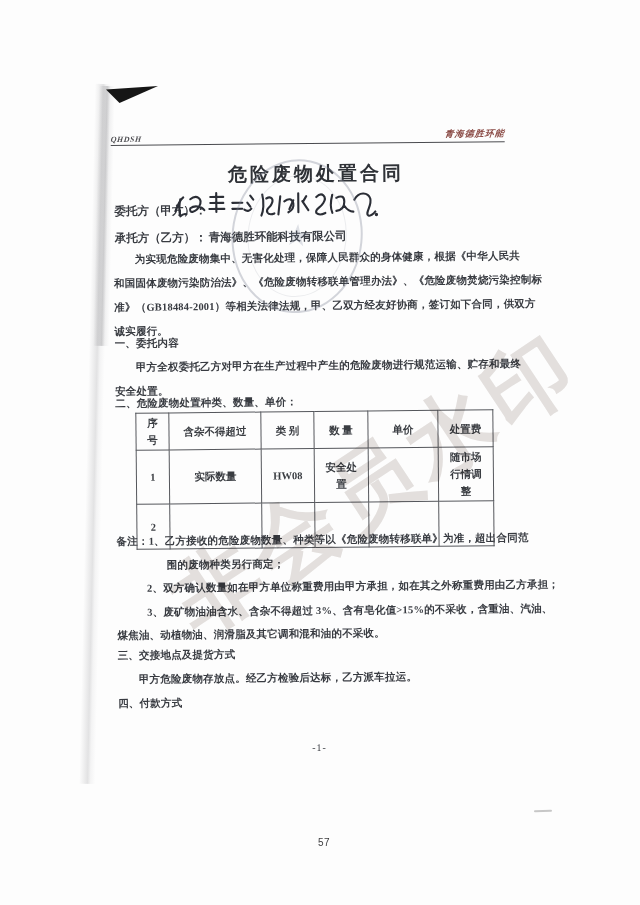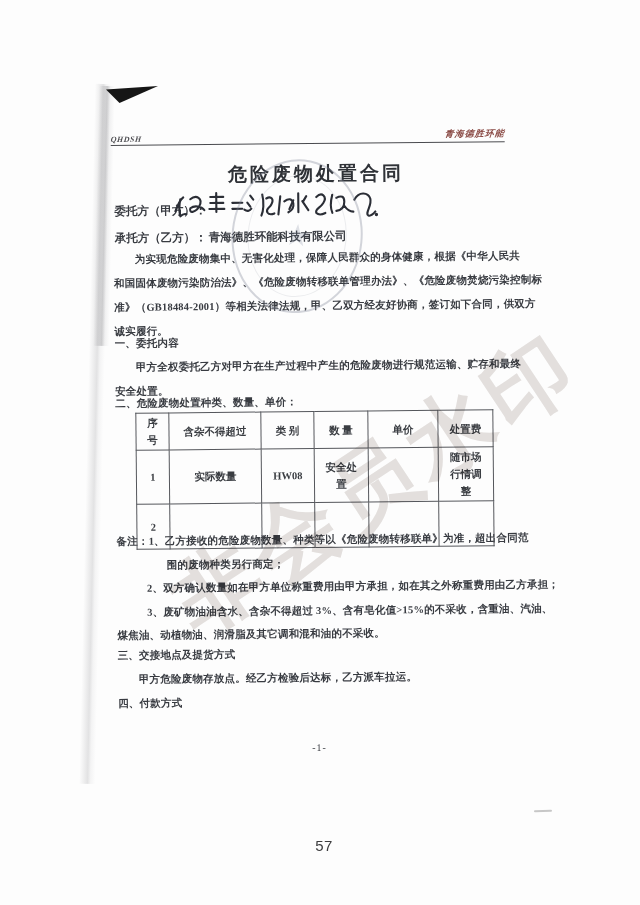--- a/index.html
+++ b/index.html
@@ -106,21 +106,21 @@
     transform:rotate(-33deg);transform-origin:0 0;
     font-family:"Liberation Sans","DejaVu Sans",sans-serif;
     font-size:86px;font-weight:700;letter-spacing:7px;white-space:nowrap;
     opacity:0.42;mix-blend-mode:multiply;
   }
 
   
   .sheet-number{
     position:absolute;left:300px;top:837px;width:48px;text-align:center;z-index:2;
     font-family:"Liberation Sans","DejaVu Sans",sans-serif;
-    font-size:15px;color:#3c3c3e;letter-spacing:0.5px;
+    font-size:10px;color:#3c3c3e;letter-spacing:0.5px;
   }
 </style>
 </head>
 <body style="color: rgb(56, 59, 65);">
 
 <div class="canvas">
 
   <div class="page-edge-shadow"></div>
   <div class="page-edge-shadow top"></div>
   <div class="corner-wedge"></div>

